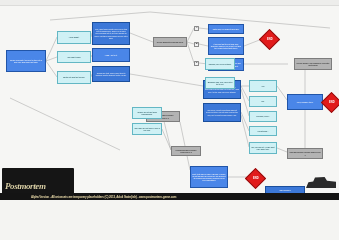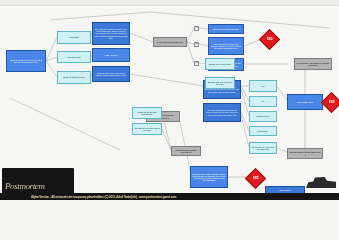--- a/index.html
+++ b/index.html
@@ -78,21 +78,21 @@
   #logo{
     position:absolute;left:2px;bottom:6px;
     width:72px;height:26px;
     background:#151515;
     border-radius:1px;
   }
   #logo-wordmark{
     position:absolute;left:5px;bottom:9px;
     color:#d9cfa6;
     font-family:"Liberation Serif", serif;
-    font-style:italic;font-weight:normal;
+    font-style:italic;font-weight:bold;
     font-size:9px;letter-spacing:-0.4px;
     text-shadow:0 0 1px #000;
   }
   #logo-shape{
     position:absolute;right:3px;bottom:12px;
     width:30px;height:13px;
     background:#2b2b2b;
     clip-path:polygon(0 100%,8% 55%,24% 50%,30% 20%,62% 16%,70% 45%,100% 52%,100% 100%);
   }
   #topbar{

